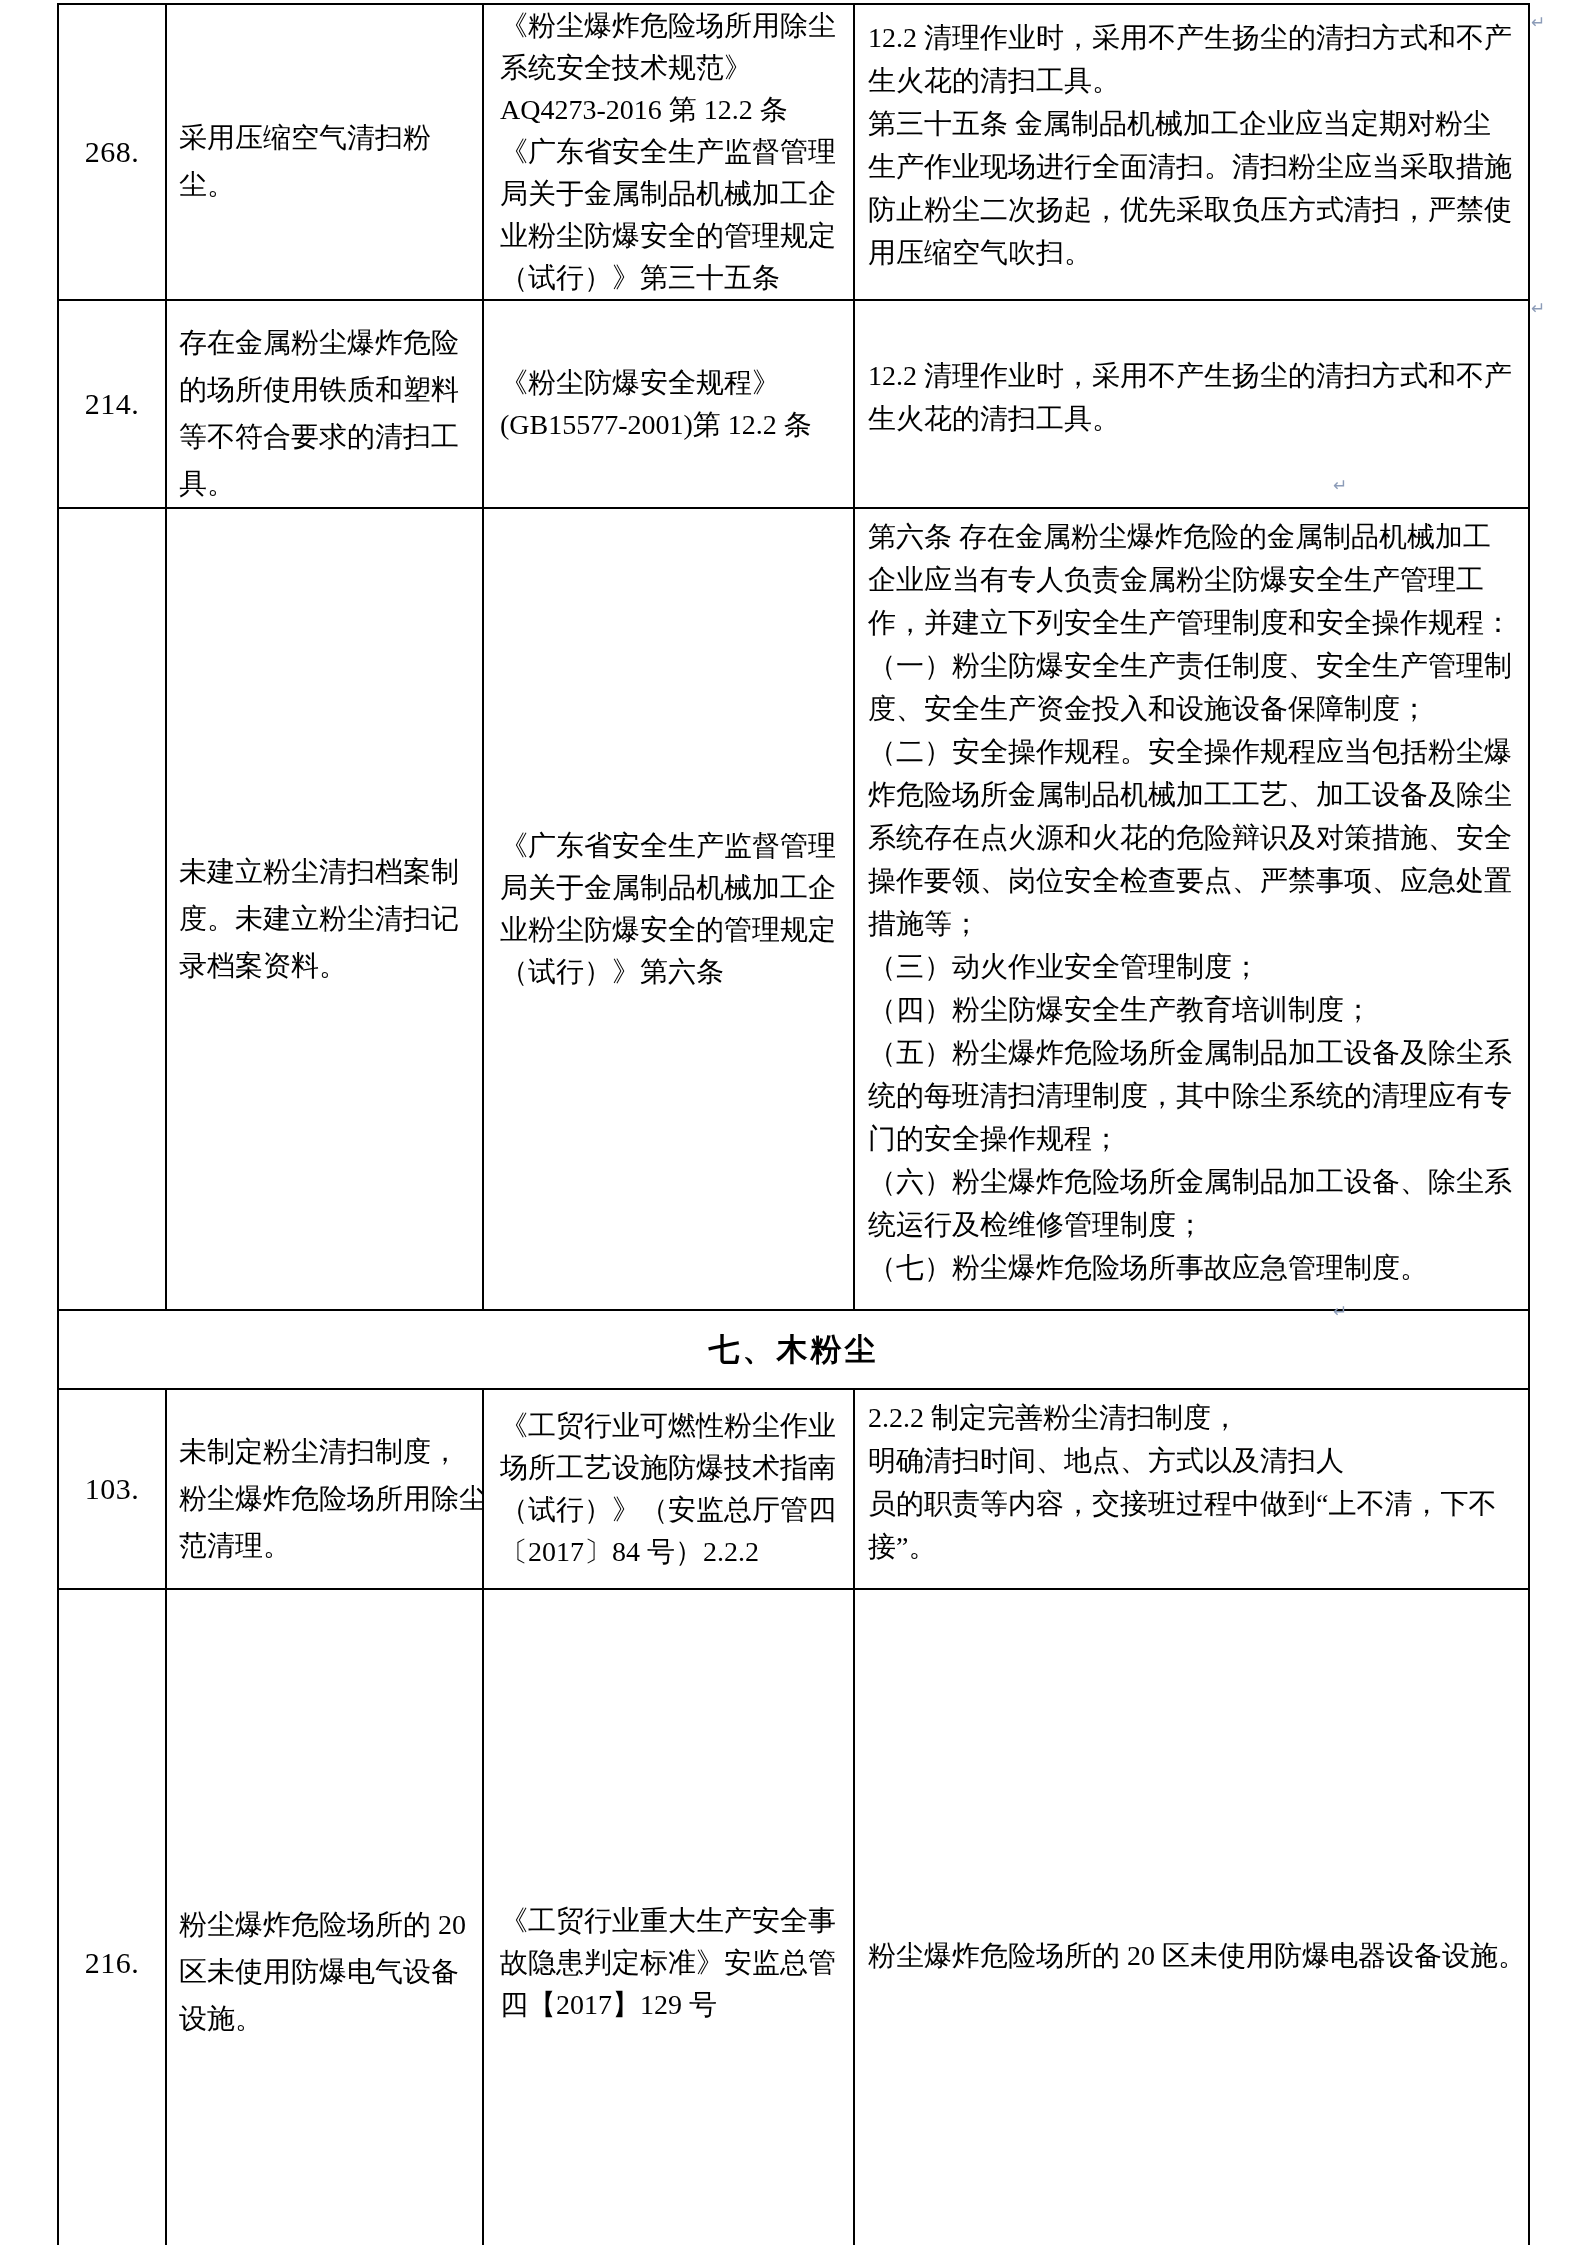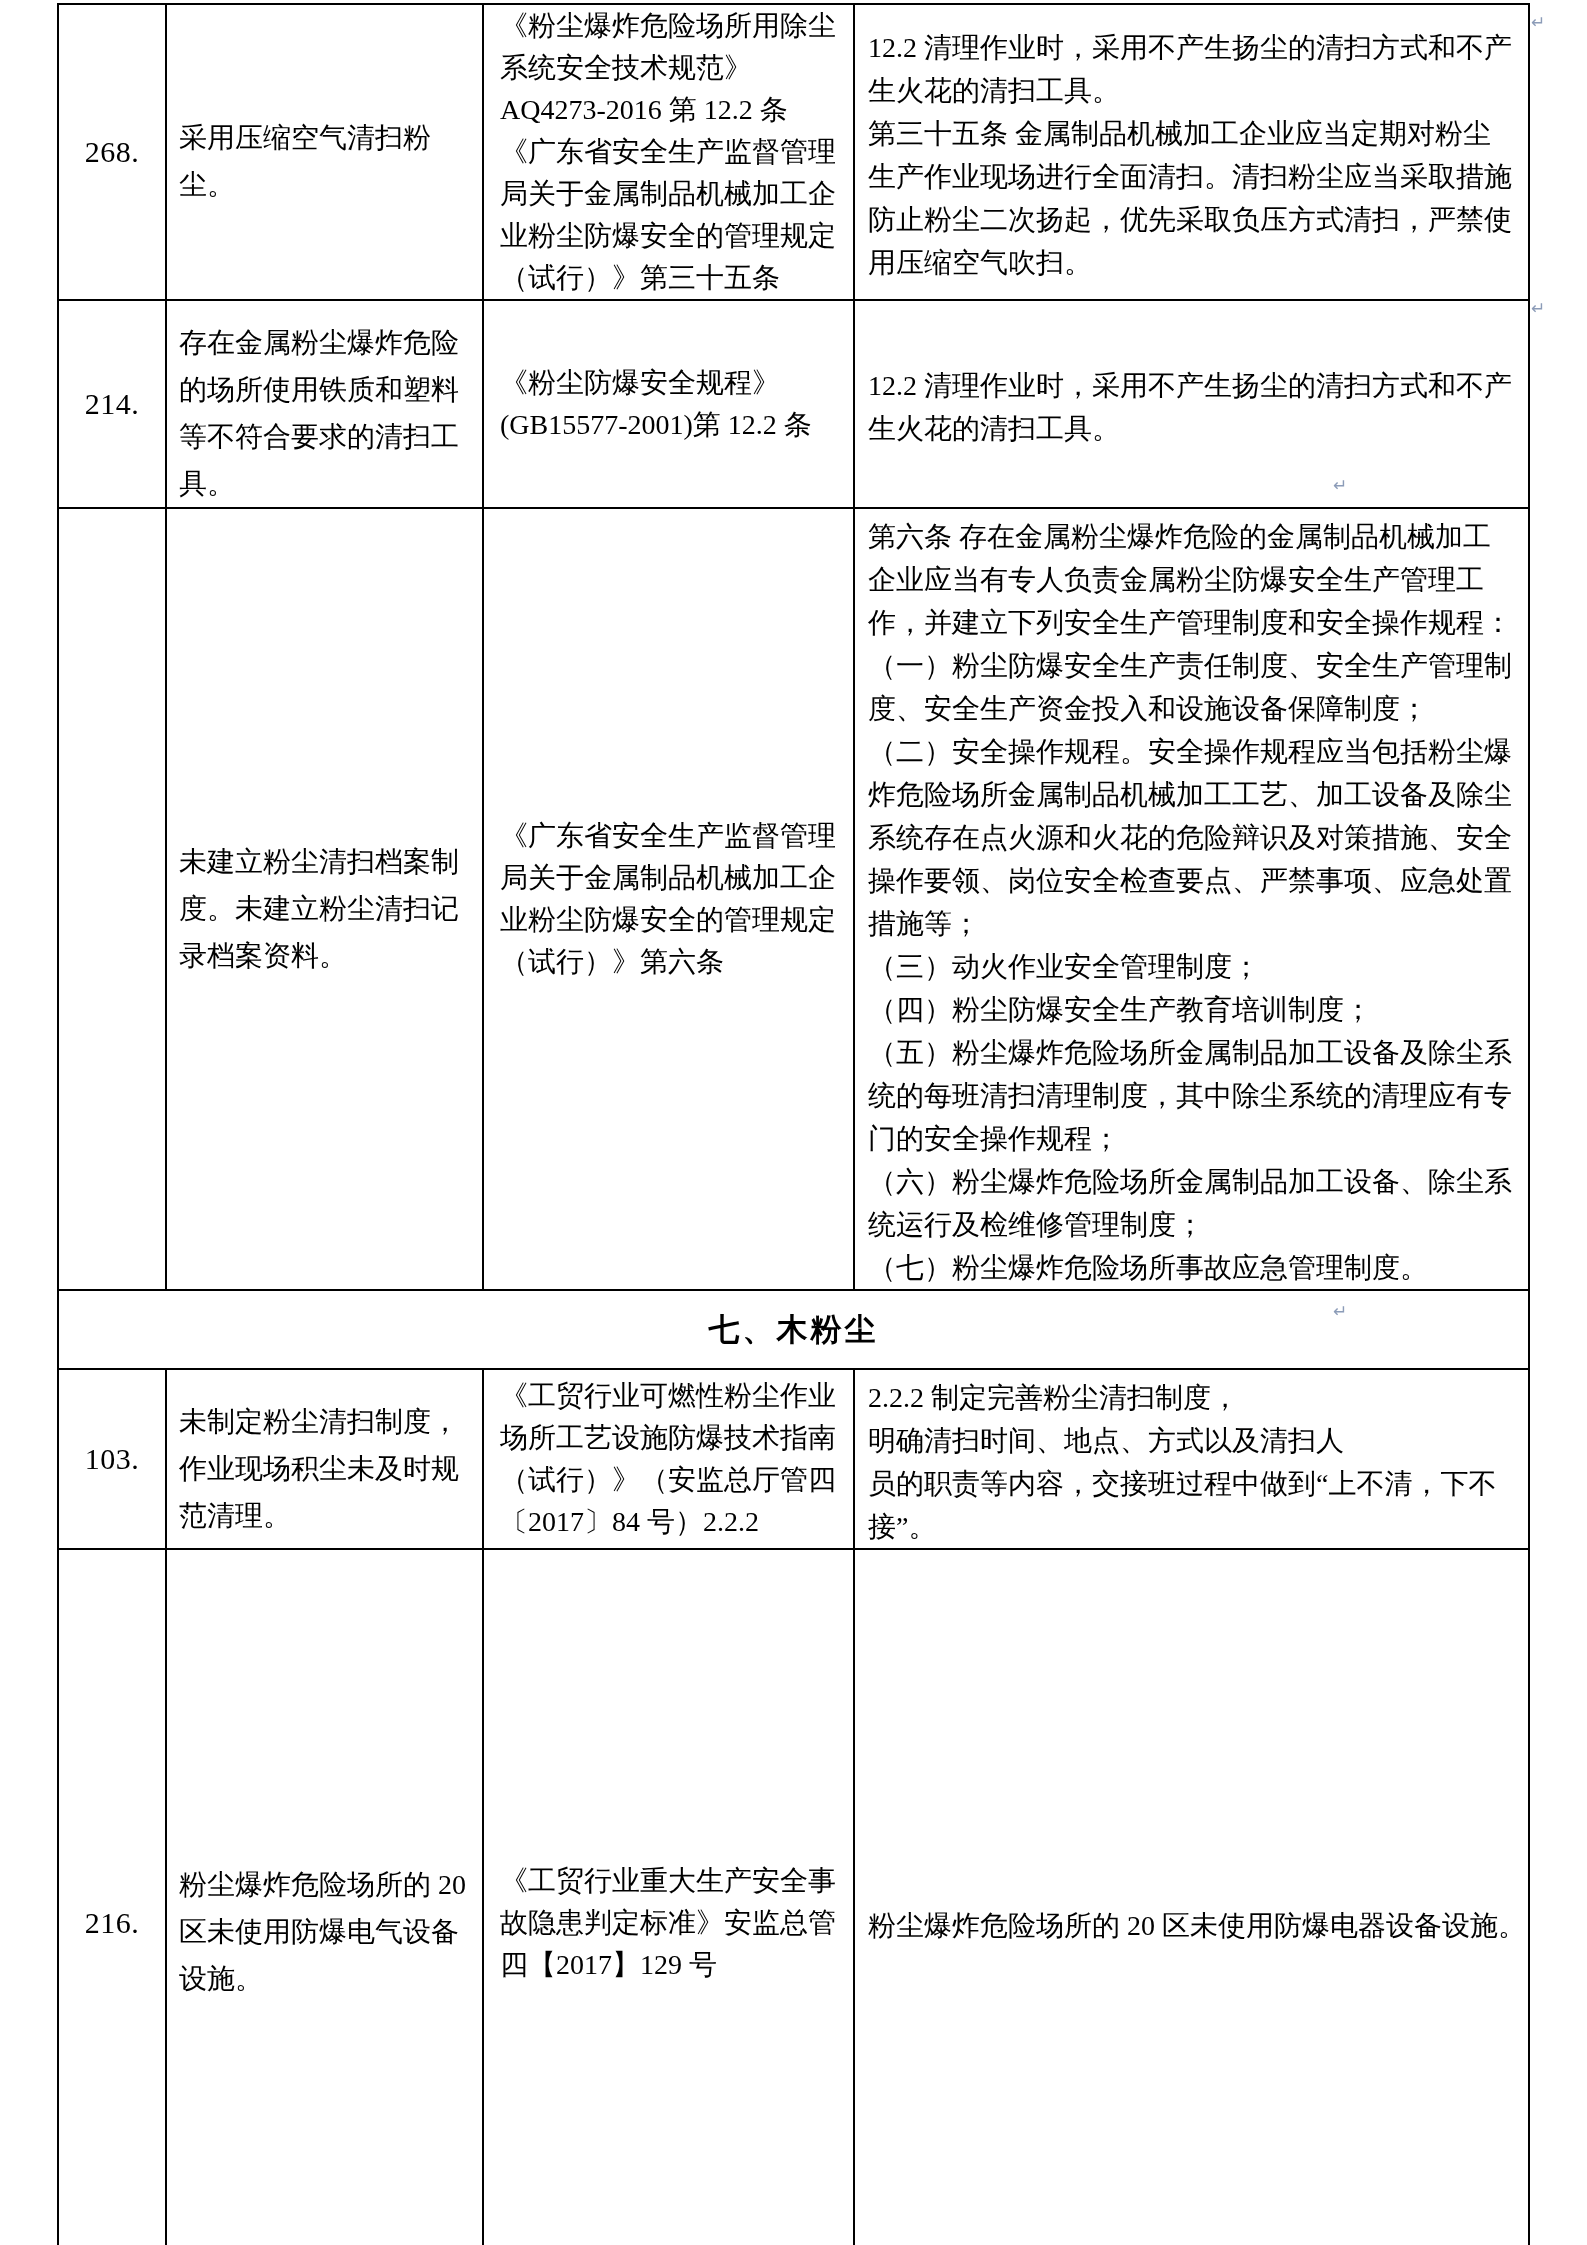--- a/index.html
+++ b/index.html
@@ -30,21 +30,21 @@
   .col-num{
     text-align:center;font-size:30px;letter-spacing:0.5px;
   }
   .col-prob{
     padding:18px 8px 0 12px;font-size:28px;line-height:47px;
   }
   .col-basis{
     padding:0 8px 0 16px;font-size:28px;line-height:42px;
   }
   .col-req{
-    padding:6px 8px 0 13px;font-size:28px;line-height:43px;
+    padding:6px 8px 20px 13px;font-size:28px;line-height:43px;
   }
   .section-header{
     text-align:center;font-weight:bold;font-size:31px;letter-spacing:3px;
   }
   .pmark{
     position:absolute;color:#8c9cb8;font-size:17px;
     font-family:"DejaVu Sans",sans-serif;line-height:17px;
   }
 </style>
 </head>
@@ -115,21 +115,21 @@
 （六）粉尘爆炸危险场所金属制品加工设备、除尘系
 统运行及检维修管理制度；
 （七）粉尘爆炸危险场所事故应急管理制度。</td>
       </tr>
       <tr class="rh-header">
         <td class="section-header" colspan="4">七、木粉尘</td>
       </tr>
       <tr class="rh-215">
         <td class="col-num">103.</td>
         <td class="col-prob cell-text">未制定粉尘清扫制度，
-作业现场积尘未及时规
+粉尘爆炸危险场所用除尘
 范清理。</td>
         <td class="col-basis cell-text">《工贸行业可燃性粉尘作业
 场所工艺设施防爆技术指南
 （试行）》（安监总厅管四
 〔2017〕84 号）2.2.2</td>
         <td class="col-req cell-text">2.2.2 制定完善粉尘清扫制度，
 明确清扫时间、地点、方式以及清扫人
 员的职责等内容，交接班过程中做到“上不清，下不
 接”。</td>
       </tr>

